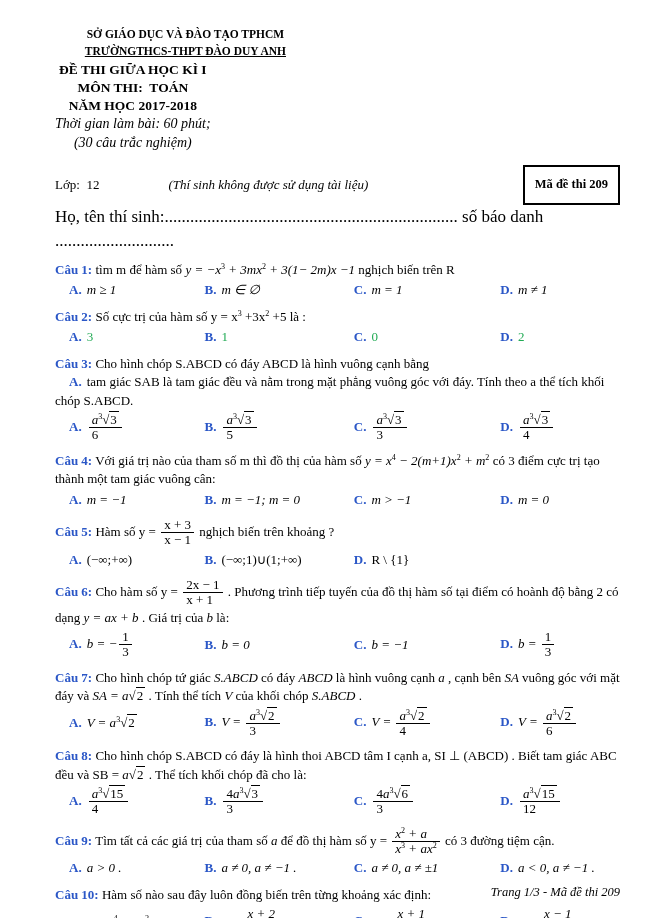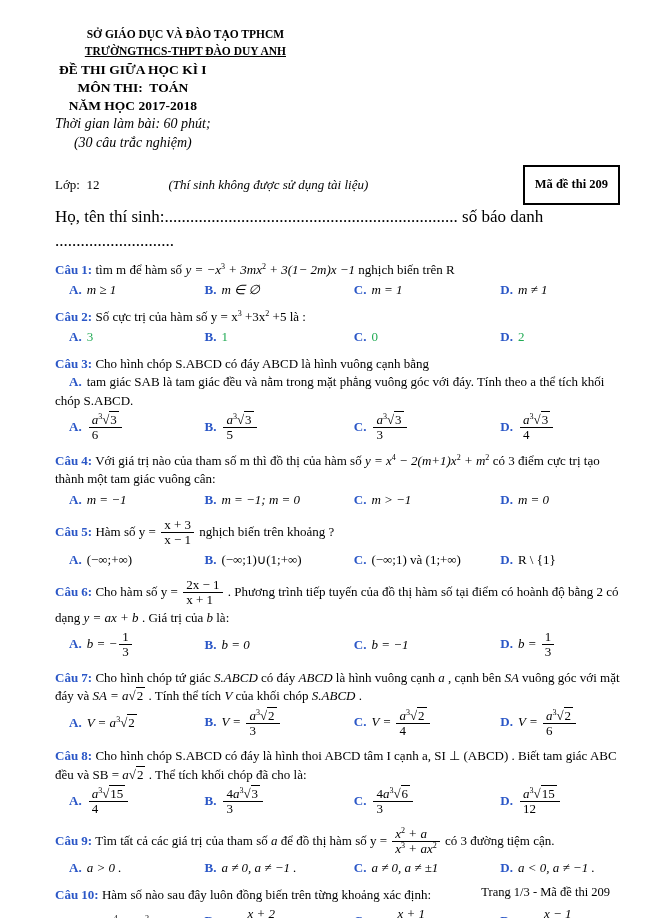--- a/index.html
+++ b/index.html
@@ -34,21 +34,21 @@
   .opt-letter{color:var(--blue,#2b57c7);font-weight:bold;margin-right:5px;}
   
   .mi{font-style:italic;}
   sup{font-size:0.62em;line-height:0;}
   .fr{display:inline-block;vertical-align:middle;text-align:left;line-height:1.1;margin:1px 2px;}
   .fr .n{display:block;border-bottom:1px solid #000;padding:0 3px;}
   .fr .d{display:block;padding:0 3px;}
   .sq{white-space:nowrap;}
   .sq .rad{border-top:1px solid currentColor;padding:0 2px 0 1px;}
   
-  .footer{position:absolute;right:40px;bottom:16px;font-size:12.5px;}
+  .footer{position:absolute;right:30px;bottom:16px;font-size:12.5px;font-style:italic;}
 </style>
 </head>
 <body>
 
 <div class="page">
 
   <div class="hdr">
     <div class="hdr-left">
       <div>SỞ GIÁO DỤC VÀ ĐÀO TẠO TPHCM</div>
       <div class="school">TRƯỜNGTHCS-THPT ĐÀO DUY ANH</div>
@@ -114,21 +114,20 @@
           <span class="opt"><b class="opt-letter">D.</b><span><span class="mi">m = 0</span></span></span>
         </div>
   </div>
 
   <div class="q">
     <p class="stem"><b class="qlabel">Câu 5:</b><span> </span><span class="stem-segs"><span>Hàm số </span><span>y = </span><span class="fr"><span class="n"><span>x + 3</span></span><span class="d"><span>x − 1</span></span></span><span> nghịch biến trên khoảng ?</span></span></p>
 
     <div class="opts">
           <span class="opt"><b class="opt-letter">A.</b><span><span>(−∞;+∞)</span></span></span>
           <span class="opt"><b class="opt-letter">B.</b><span><span>(−∞;1)∪(1;+∞)</span></span></span>
-          <span class="opt"><b class="opt-letter">C.</b><span><span>(−∞;1) và (1;+∞)</span></span></span>
           <span class="opt"><b class="opt-letter">D.</b><span><span>R \ {1}</span></span></span>
         </div>
   </div>
 
   <div class="q">
     <p class="stem"><b class="qlabel">Câu 6:</b><span> </span><span class="stem-segs"><span>Cho hàm số y = </span><span class="fr"><span class="n"><span>2x − 1</span></span><span class="d"><span>x + 1</span></span></span><span> . Phương trình tiếp tuyến của đồ thị hàm số tại điểm có hoành độ bằng 2 có dạng </span><span class="mi">y = ax + b</span><span> . Giá trị  của </span><span class="mi">b</span><span> là:</span></span></p>
 
     <div class="opts">
           <span class="opt"><b class="opt-letter">A.</b><span><span class="mi">b = −</span><span class="fr"><span class="n"><span>1</span></span><span class="d"><span>3</span></span></span></span></span>
           <span class="opt"><b class="opt-letter">B.</b><span><span class="mi">b = 0</span></span></span>

